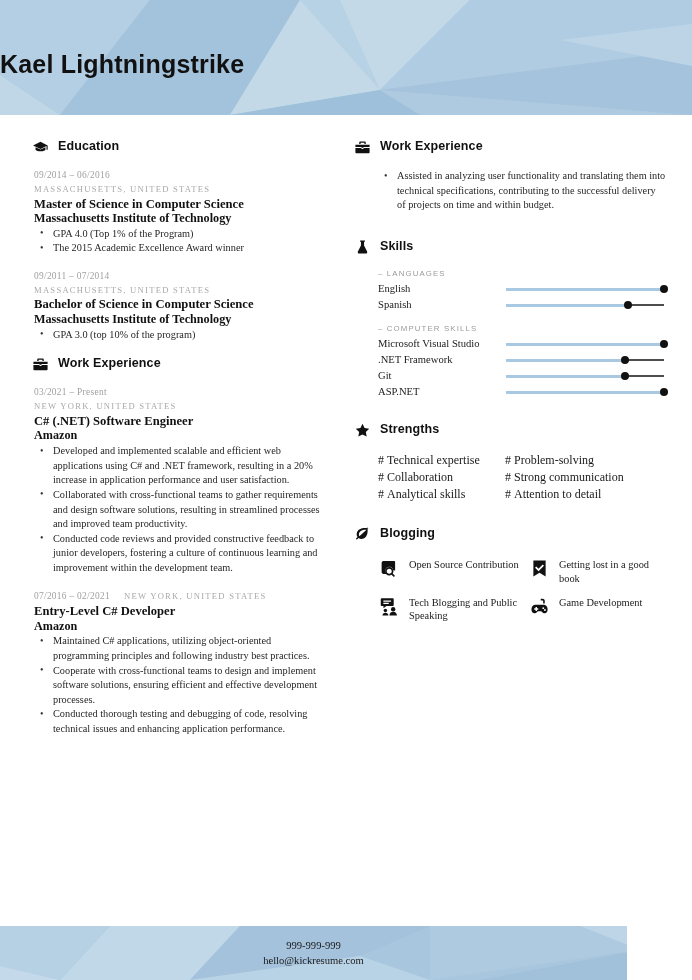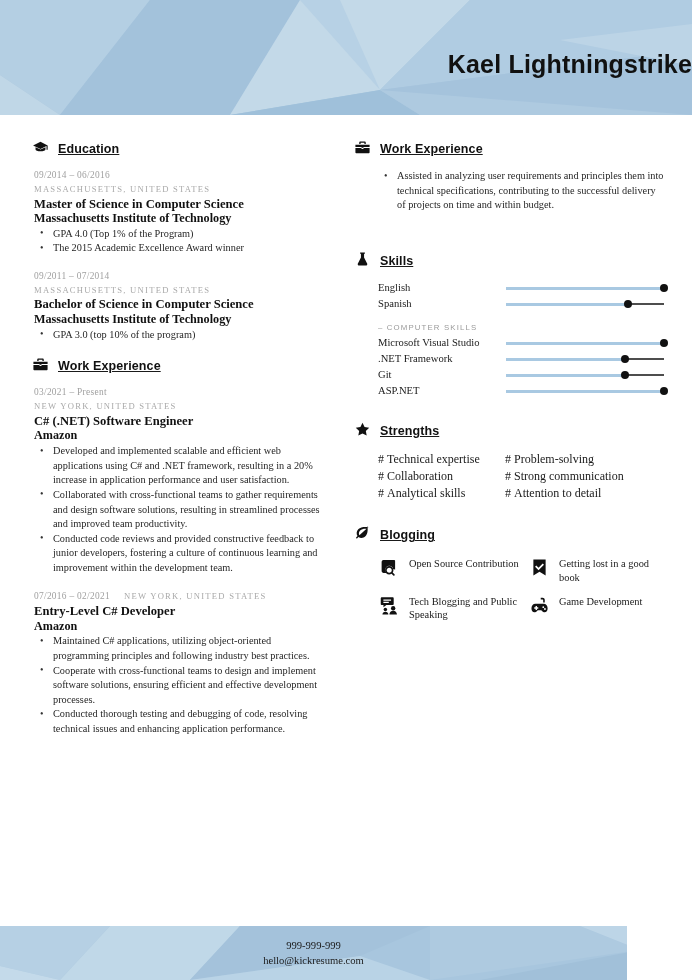--- a/index.html
+++ b/index.html
@@ -36,27 +36,26 @@
   .banner-svg, .footer-svg {
     position: absolute;
     inset: 0;
     display: block;
   }
   .banner-name {
     position: absolute;
     left: 0;
     right: 0;
     top: 50px;
-    text-align: right;
+    text-align: left;
     font-family: "Liberation Sans", sans-serif;
     font-weight: bold;
     font-size: 25px;
     letter-spacing: 0.2px;
     color: #111111;
-    margin-left: 32px;
   }
 
   
   .content {
     position: relative;
     flex: 1 1 auto;
     display: flex;
     padding: 0;
   }
   .col {
@@ -70,25 +69,24 @@
     width: 344px;
     padding: 22px 26px 0 6px;
   }
 
   
   .section {
     margin-bottom: 4px;
   }
   .sec-head {
     display: flex;
-    align-items: flex-end;
+    align-items: flex-start;
     gap: 9px;
     margin-bottom: 13px;
     margin-top: 2px;
-    text-decoration: underline;
   }
   .sec-icon {
     width: 17px;
     height: 17px;
     flex: none;
     display: flex;
     align-items: center;
     justify-content: center;
     color: #111;
   }
@@ -412,35 +410,38 @@
           <span class="sec-icon">
             <svg width="17" height="17" viewBox="0 0 24 24" fill="currentColor">
               <path d="M9 3.5h6c.9 0 1.6.7 1.6 1.6V7h-1.9V5.4H9.3V7H7.4V5.1c0-.9.7-1.6 1.6-1.6z"></path>
               <path d="M2 8h20v3.2H13.4v1.3h-2.8v-1.3H2V8z"></path>
               <path d="M2 12.7h8.6V14h2.8v-1.3H22v6.2c0 .6-.5 1.1-1.1 1.1H3.1c-.6 0-1.1-.5-1.1-1.1v-6.2z"></path>
             </svg>
           </span>
           <span class="sec-title">Work Experience</span>
         </div>
         <ul class="bullets" style="padding-left:41px;">
-          <li>Assisted in analyzing user requirements and principles them into technical specifications, contributing to the successful delivery of projects on time and within budget.</li>
+          <li>Assisted in analyzing user functionality and translating them into technical specifications, contributing to the successful delivery of projects on time and within budget.</li>
         </ul>
       </div>
 
-      <div class="section" style="margin-top:38px;">
+      <div class="section" style="margin-top:26px;">
         <div class="sec-head">
           <span class="sec-icon">
             <svg width="17" height="17" viewBox="0 0 24 24" fill="currentColor">
               <path d="M8.6 2.2h6.8v1.7h-1.2v5.4l4.3 8.3c.7 1.4-.2 3-1.7 3H7.2c-1.5 0-2.4-1.6-1.7-3l4.3-8.3V3.9H8.6V2.2z"></path>
             </svg>
           </span>
           <span class="sec-title">Skills</span>
         </div>
 
         <div class="skill-group">
+          <div class="skill-group-label">
+            <span>– </span><span>Languages</span>
+          </div>
           <div class="skill-row">
             <span class="skill-name">English</span>
             <span class="skill-bar">
               <span class="skill-track"></span>
               <span class="skill-fill" style="width:100%"></span>
               <span class="skill-dot" style="left:100%"></span>
             </span>
           </div>
           <div class="skill-row">
             <span class="skill-name">Spanish</span>

